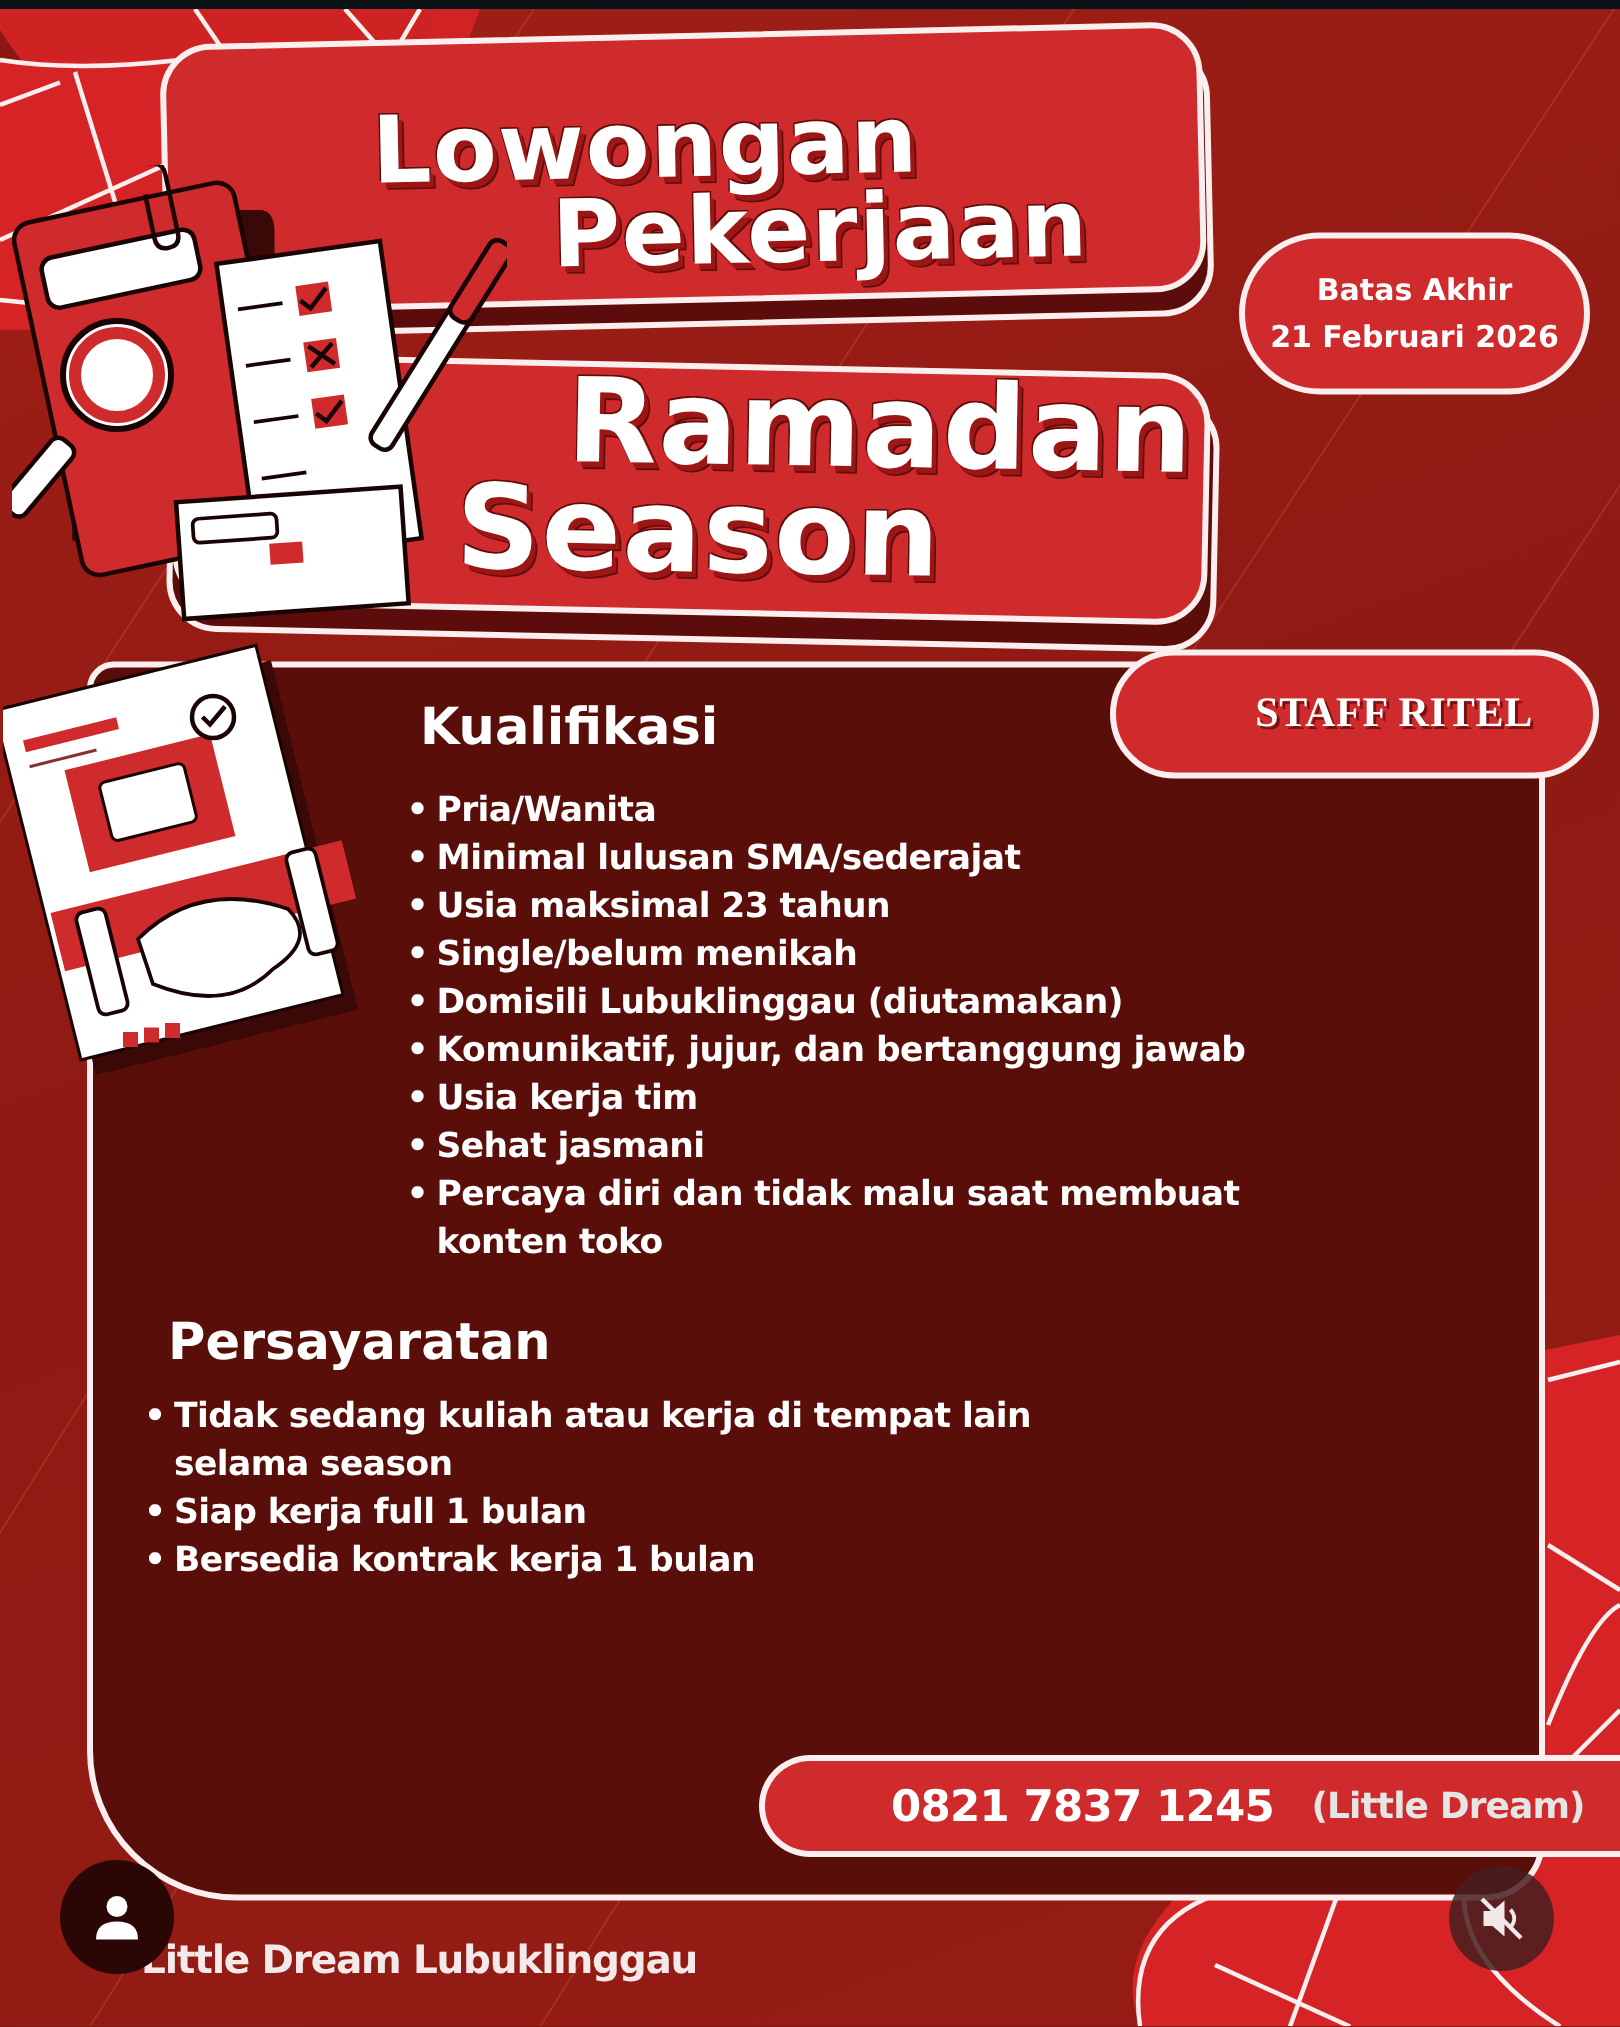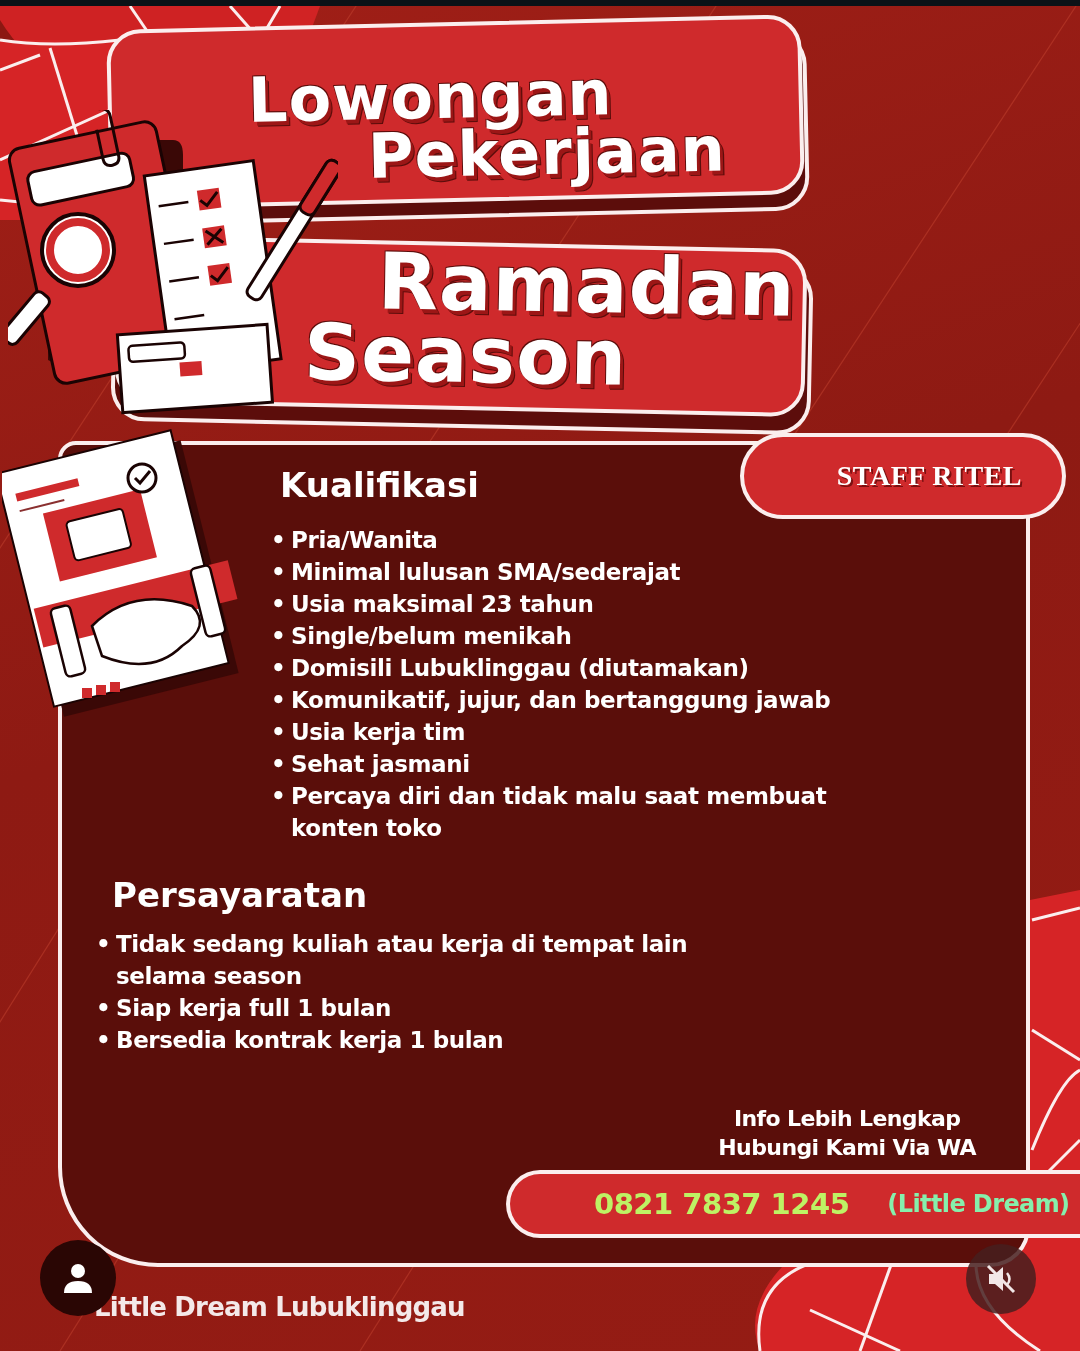--- a/index.html
+++ b/index.html
@@ -54,22 +54,22 @@
     .list-kual { left: 271px; top: 524px; width: 640px; }
     .list-pers { left: 96px; top: 928px; width: 690px; }
     .list-kual li { letter-spacing: -0.4px; }
     .list-pers li { letter-spacing: -0.4px; }
 
     .info-text { position: absolute; right: 104px; top: 1104px; text-align: center; font-family: "DejaVu Sans", sans-serif;
       font-weight: bold; font-size: 22px; line-height: 29px; color: #fff; letter-spacing: -0.6px; }
 
     .phone-pill { position: absolute; left: 506px; top: 1170px; width: 600px; height: 68px; background: #cf2a2c;
       border: 4px solid #fbeeee; border-radius: 34px 0 0 34px; border-right: none; display: flex; align-items: center; }
-    .phone-num { margin-left: 84px; font-family: "DejaVu Sans", sans-serif; font-weight: bold; font-size: 29px; color: #bef264; letter-spacing: -0.5px; }
-    .phone-name { margin-left: 38px; font-family: "DejaVu Sans", sans-serif; font-weight: bold; font-size: 24px; color: #86efac; letter-spacing: -0.6px; }
+    .phone-num { margin-left: 84px; font-family: "DejaVu Sans", sans-serif; font-weight: bold; font-size: 29px; color: #ffffff; letter-spacing: -0.5px; }
+    .phone-name { margin-left: 25px; font-family: "DejaVu Sans", sans-serif; font-weight: bold; font-size: 24px; color: #e5e5e5; letter-spacing: -0.6px; }
 
     .brand { position: absolute; left: 94px; top: 1292px; font-family: "DejaVu Sans", sans-serif; font-weight: bold; font-size: 26px;
       color: #f4e9e9; letter-spacing: -0.8px; }
 
     
     .avatar-btn { position: absolute; left: 40px; top: 1240px; width: 76px; height: 76px; border-radius: 50%; background: #2a0604;
       display: flex; align-items: center; justify-content: center; cursor: pointer; z-index: 20; }
     .mute-btn { position: absolute; left: 966px; top: 1244px; width: 70px; height: 70px; border-radius: 50%; background: rgba(70,30,30,0.85);
       display: flex; align-items: center; justify-content: center; cursor: pointer; z-index: 20; }
   </style>
@@ -148,20 +148,24 @@
     <rect x="112" y="220" width="150" height="78" fill="#fff" stroke="#1a0303" stroke-width="3" transform="rotate(-4 180 260)"></rect>
     <rect x="122" y="232" width="56" height="16" rx="4" fill="#fff" stroke="#1a0303" stroke-width="2.5" transform="rotate(-4 180 260)"></rect>
     <rect x="172" y="252" width="22" height="14" fill="#cf2a2c" transform="rotate(-4 180 260)"></rect>
     <circle cx="70" cy="140" r="36" fill="#fff" stroke="#1a0303" stroke-width="4"></circle>
     <circle cx="70" cy="140" r="28" fill="#fff" stroke="#cf2a2c" stroke-width="8"></circle>
     <rect x="8" y="180" width="18" height="60" rx="6" fill="#fff" stroke="#1a0303" stroke-width="3" transform="rotate(40 20 210)"></rect>
     <rect x="278" y="40" width="16" height="160" rx="6" fill="#fff" stroke="#1a0303" stroke-width="3" transform="rotate(32 286 120)"></rect>
     <rect x="278" y="40" width="16" height="60" rx="6" fill="#cf2a2c" stroke="#1a0303" stroke-width="3" transform="rotate(32 286 120)"></rect>
   </svg>
 
+  <div class="deadline">
+    <span>Batas Akhir</span>
+    <span>21 Februari 2026</span>
+  </div>
 
   <div class="main-card"></div>
 
   <svg class="shape-deco" style="left:2px;top:426px" width="260" height="300">
     <rect x="30" y="30" width="180" height="240" fill="#3a0806" transform="rotate(-14 130 150)"></rect>
     <rect x="20" y="20" width="180" height="240" fill="#fff" stroke="#1a0303" stroke-width="2" transform="rotate(-14 120 140)"></rect>
     <rect x="34" y="44" width="64" height="8" fill="#cf2a2c" transform="rotate(-14 120 140)"></rect>
     <line x1="34" y1="62" x2="80" y2="62" stroke="#8a3030" stroke-width="2" transform="rotate(-14 120 140)"></line>
     <rect x="56" y="70" width="100" height="70" fill="#cf2a2c" transform="rotate(-14 120 140)"></rect>
     <rect x="76" y="84" width="58" height="40" rx="4" fill="#fff" stroke="#1a0303" stroke-width="2" transform="rotate(-14 120 140)"></rect>
@@ -193,24 +197,20 @@
     <li style="width:620px">Percaya diri dan tidak malu saat membuat konten toko</li>
   </ul>
 
   <div class="heading h-pers">Persayaratan</div>
   <ul class="list list-pers">
     <li style="width:680px">Tidak sedang kuliah atau kerja di tempat lain selama season</li>
     <li>Siap kerja full 1 bulan</li>
     <li>Bersedia kontrak kerja 1 bulan</li>
   </ul>
 
-  <div class="info-text">
-    <div>Info Lebih Lengkap</div>
-    <div>Hubungi Kami Via WA</div>
-  </div>
 
   <div class="phone-pill">
     <span class="phone-num">0821 7837 1245</span>
     <span class="phone-name">(Little Dream)</span>
   </div>
 
   <div class="brand">Little Dream Lubuklinggau</div>
 
   <div class="avatar-btn">
     <svg width="34" height="34" viewBox="0 0 34 34">

